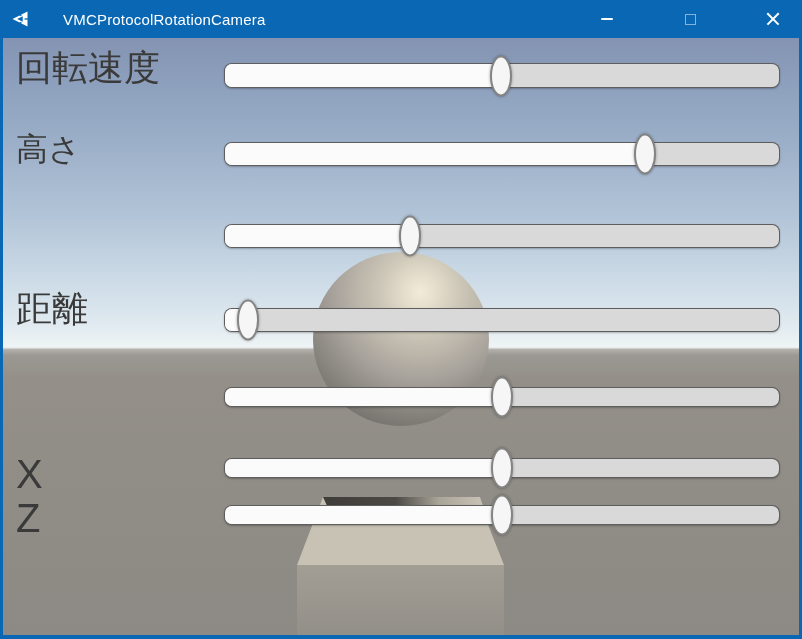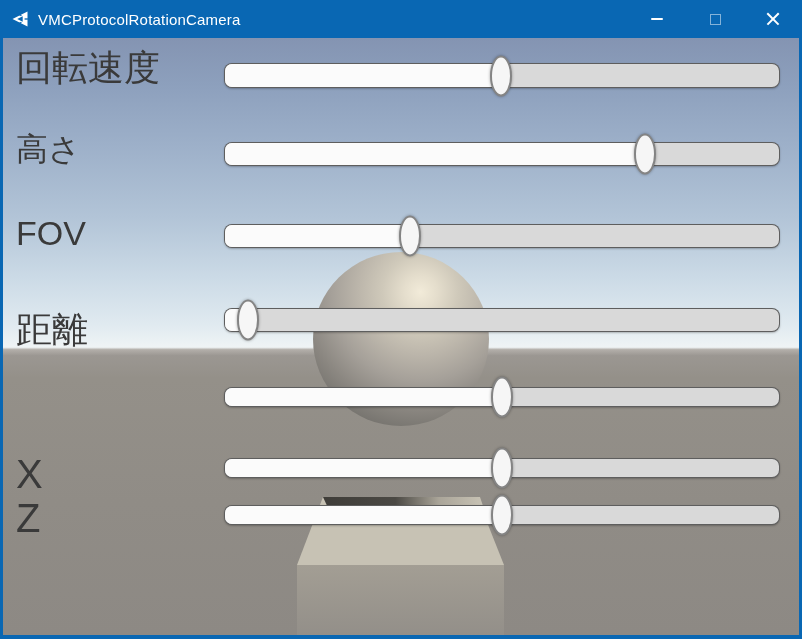--- a/index.html
+++ b/index.html
@@ -10,21 +10,21 @@
     --handle:#f6f6f6;
   }
   *{margin:0;padding:0;box-sizing:border-box;}
   html,body{width:802px;height:639px;overflow:hidden;}
   body{font-family:"Liberation Sans","DejaVu Sans",sans-serif;}
 
   .window{position:relative;width:802px;height:639px;background:var(--titlebar);}
 
   
   .titlebar{position:absolute;left:0;top:0;width:802px;height:38px;background:var(--titlebar);
-    display:flex;align-items:center;color:#fff;}
+    display:flex;align-items:center;color:#fff;gap:25px;}
   .tb-icon{width:20px;height:20px;margin-left:10px;flex:0 0 auto;}
   .tb-title{margin-left:8px;font-size:15px;letter-spacing:.2px;white-space:nowrap;}
   .tb-spacer{flex:1;}
   .tb-btn{width:58px;height:38px;display:flex;align-items:center;justify-content:center;cursor:default;}
   .glyph-min{width:12px;height:2px;background:#fff;border-radius:1px;}
   .glyph-max{width:11px;height:11px;border:1.4px solid rgba(255,255,255,.5);}
   .glyph-close{position:relative;width:16px;height:16px;}
   .glyph-close::before,.glyph-close::after{content:"";position:absolute;left:0;top:7px;width:16px;height:1.8px;background:#fff;}
   .glyph-close::before{transform:rotate(45deg);}
   .glyph-close::after{transform:rotate(-45deg);}
@@ -41,21 +41,21 @@
       #f2ebd9 0%, #e4ddcc 10%, #cfc9ba 22%, #bcb6ab 36%,
       #a5a099 52%, #8b8781 68%, #72706b 84%, #666461 100%);}
 
   .scene-svg{position:absolute;left:0;top:0;width:796px;height:597px;pointer-events:none;}
 
   
   .slabel{position:absolute;left:13px;color:var(--label);line-height:1;white-space:nowrap;}
   .lbl-0{top:12px;font-size:36px;}
   .lbl-1{top:95px;font-size:32px;}
   .lbl-2{top:178px;font-size:34px;}
-  .lbl-3{top:274px;font-size:36px;}
+  .lbl-3{top:256px;font-size:36px;font-family:Liberation Mono, monospace;}
   .lbl-4{top:345px;font-size:31px;}
   .lbl-5{top:416px;font-size:40px;}
   .lbl-6{top:460px;font-size:40px;}
 
   .slider{position:absolute;left:221px;width:556px;}
   .sl-0{top:25px;height:25px;}
   .sl-1{top:104px;height:24px;}
   .sl-2{top:186px;height:24px;}
   .sl-3{top:270px;height:24px;}
   .sl-4{top:349px;height:20px;}
@@ -113,21 +113,20 @@
           <stop offset="1" stop-color="#938f89"></stop>
         </linearGradient>
       </defs>
       <polygon points="320,459 474,459 501,527 294,527" fill="#c7c2b4"></polygon>
       <polygon points="320,459 477,459 481,471 326,472" fill="url(#shadowGrad)"></polygon>
       <rect x="294" y="527" width="207" height="70" fill="url(#frontGrad)"></rect>
     </svg>
 
     <div class="slabel lbl-0">回転速度</div>
     <div class="slabel lbl-1">高さ</div>
-    <div class="slabel lbl-2">FOV</div>
     <div class="slabel lbl-3">距離</div>
     <div class="slabel lbl-5">X</div>
     <div class="slabel lbl-6">Z</div>
 
     <div class="slider sl-0">
       <div class="track">
           <div class="fill" style="width: 49.8%;"></div>
         </div>
       <div class="handle" style="left: 49.8%;"></div>
     </div>

